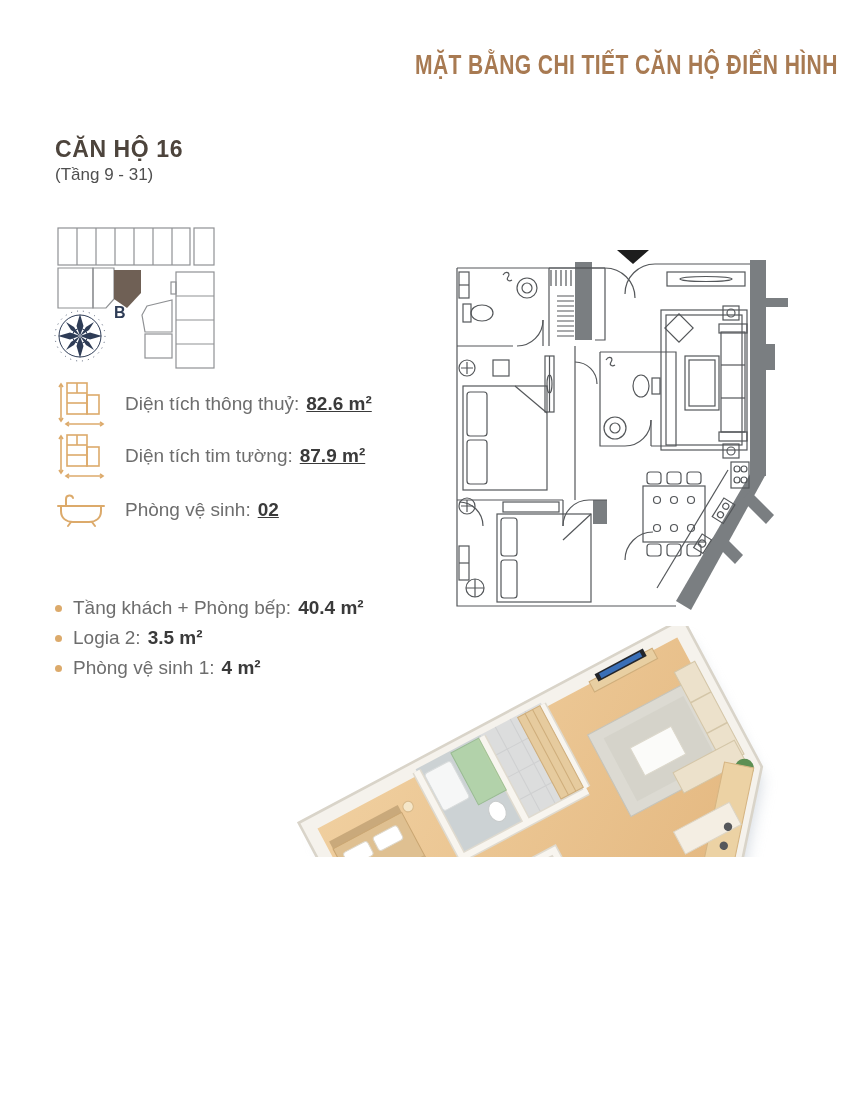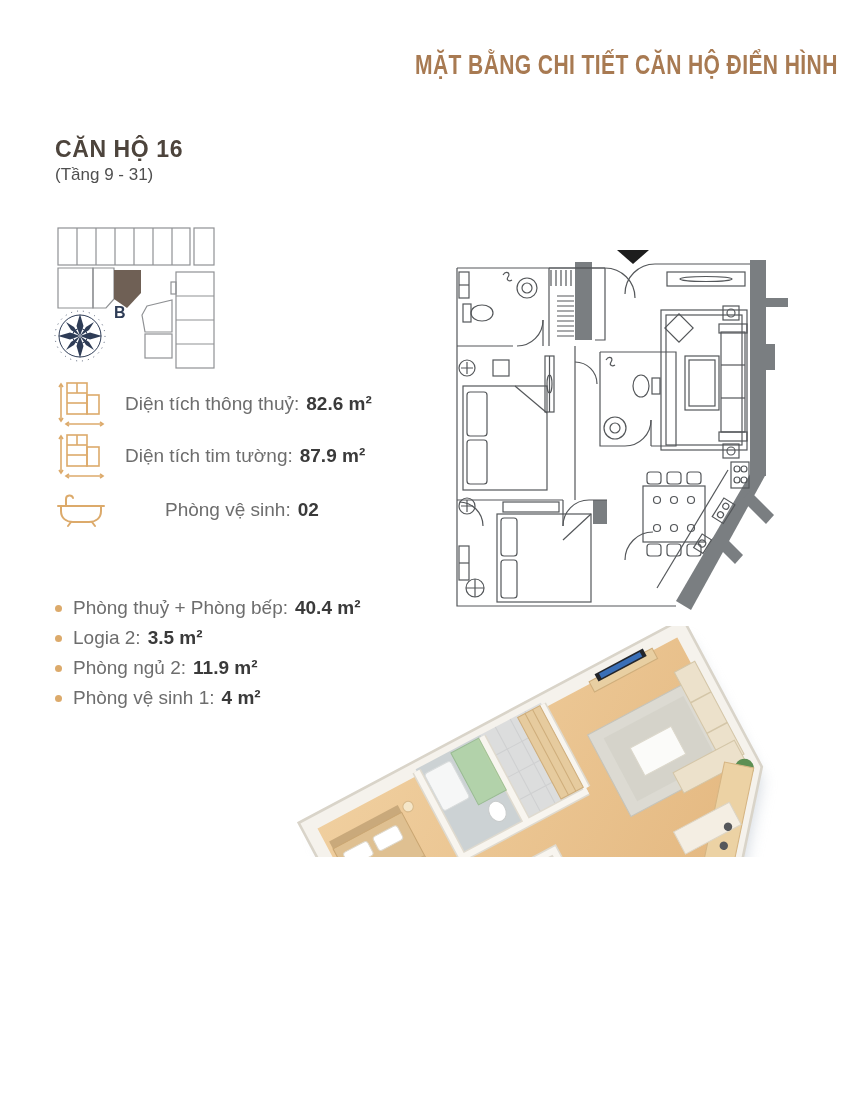--- a/index.html
+++ b/index.html
@@ -20,24 +20,24 @@
 
   .minimap { position:absolute; left:48px; top:220px; }
   .plan2d  { position:absolute; left:445px; top:248px; }
   .plan3d  { position:absolute; left:283px; top:626px; }
 
   .specs { position:absolute; left:55px; top:380px; width:380px; }
   .spec-row { display:flex; align-items:center; }
   .spec-row.r1 { height:48px; margin-bottom:4px; }
   .spec-row.r2 { height:48px; margin-bottom:10px; }
   .spec-row.r3 { height:40px; margin-bottom:8px; }
-  .spec-row.r4 { height:40px;gap:40px; }
+  .spec-row.r4 { height:40px; }
   .spec-icon { width:52px; margin-right:18px; display:flex; justify-content:center; }
   .spec-label { font-size:19px; color:#6d6d6d; }
-  .spec-value { font-size:19px; font-weight:700; color:#3a3a3a; margin-left:7px; }
+  .spec-value { font-size:19px; font-weight:700; color:#3a3a3a; margin-left:7px;text-decoration:underline; }
 
   .rooms { position:absolute; left:55px; top:593px; list-style:none; }
   .rooms li { display:flex; align-items:center; height:30px; }
   .dot { width:7px; height:7px; border-radius:50%; background:#dcaa6b; margin-right:11px; flex:none; }
   .room-label { font-size:19px; color:#6d6d6d; }
   .room-value { font-size:19px; font-weight:700; color:#3a3a3a; margin-left:7px; }
 </style>
 </head>
 <body>
 
@@ -143,32 +143,27 @@
             </g>
           </svg>
       </span>
       <span class="spec-text"><span class="spec-label">Phòng vệ sinh:</span><span class="spec-value">02</span></span>
     </div>
   </div>
 
   <ul class="rooms">
     <li>
         <span class="dot"></span>
-        <span class="room-label">Phòng thuỷ + Phòng bếp:</span>
+        <span class="room-label">Tầng khách + Phòng bếp:</span>
         <span class="room-value">40.4 m²</span>
       </li>
     <li>
         <span class="dot"></span>
         <span class="room-label">Logia 2:</span>
         <span class="room-value">3.5 m²</span>
-      </li>
-    <li>
-        <span class="dot"></span>
-        <span class="room-label">Phòng ngủ 2:</span>
-        <span class="room-value">11.9 m²</span>
       </li>
     <li>
         <span class="dot"></span>
         <span class="room-label">Phòng vệ sinh 1:</span>
         <span class="room-value">4 m²</span>
       </li>
   </ul>
 
   <svg class="plan2d" width="398" height="368" viewBox="0 0 398 368">
 

